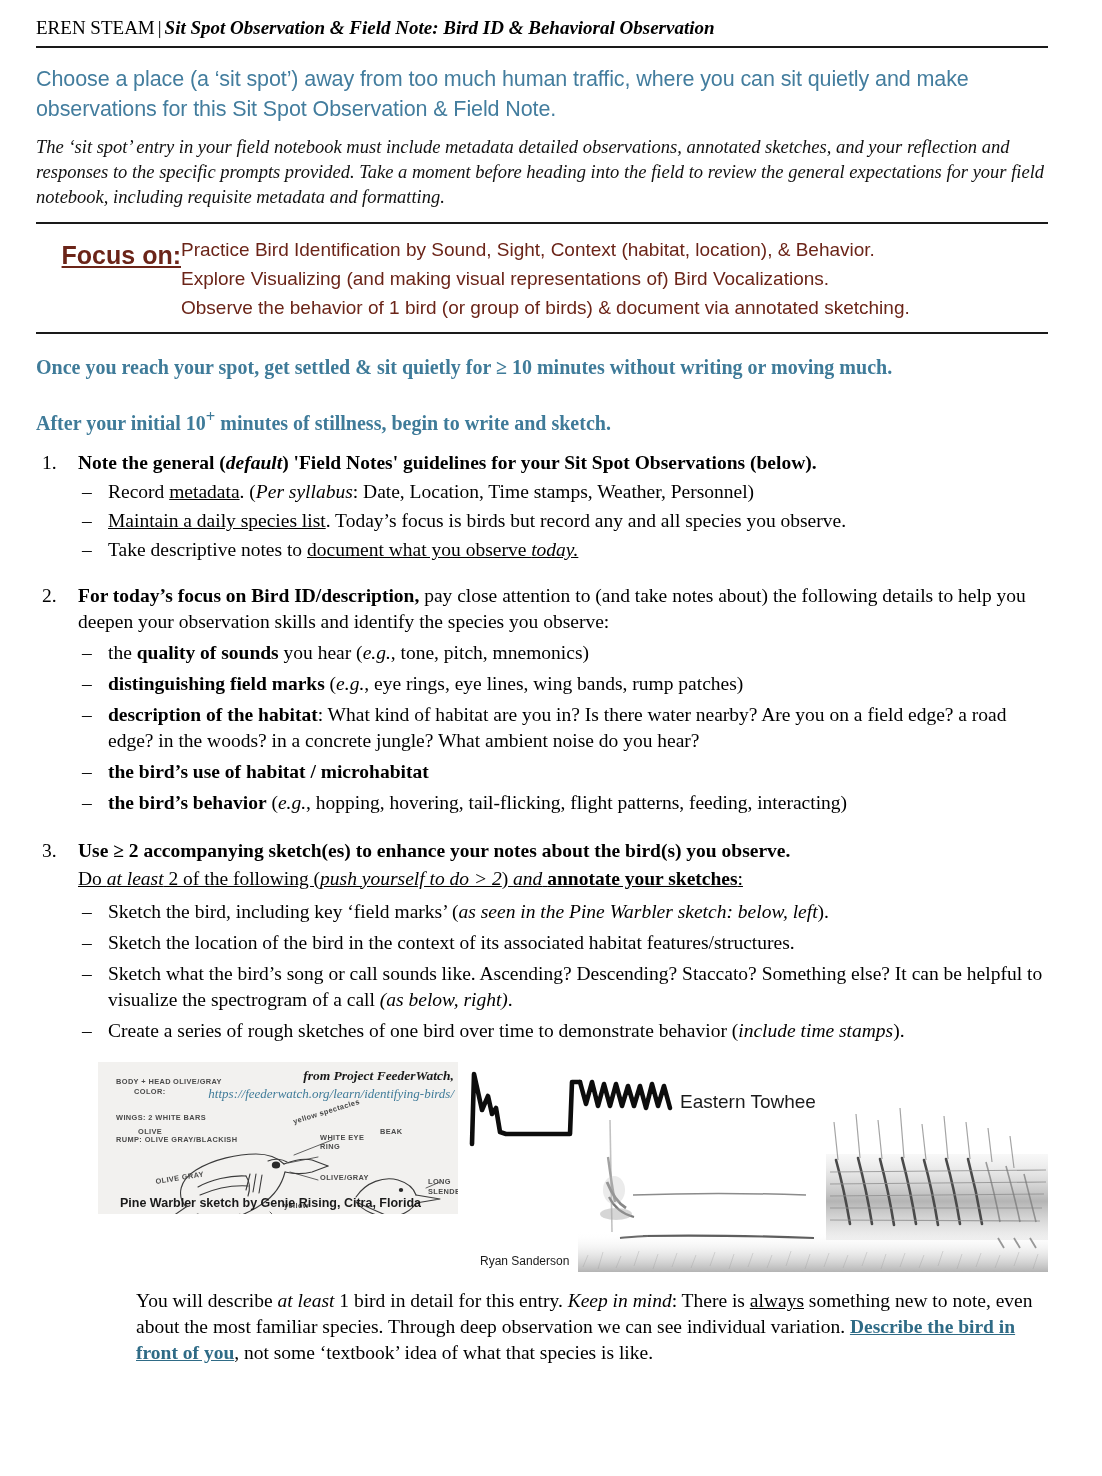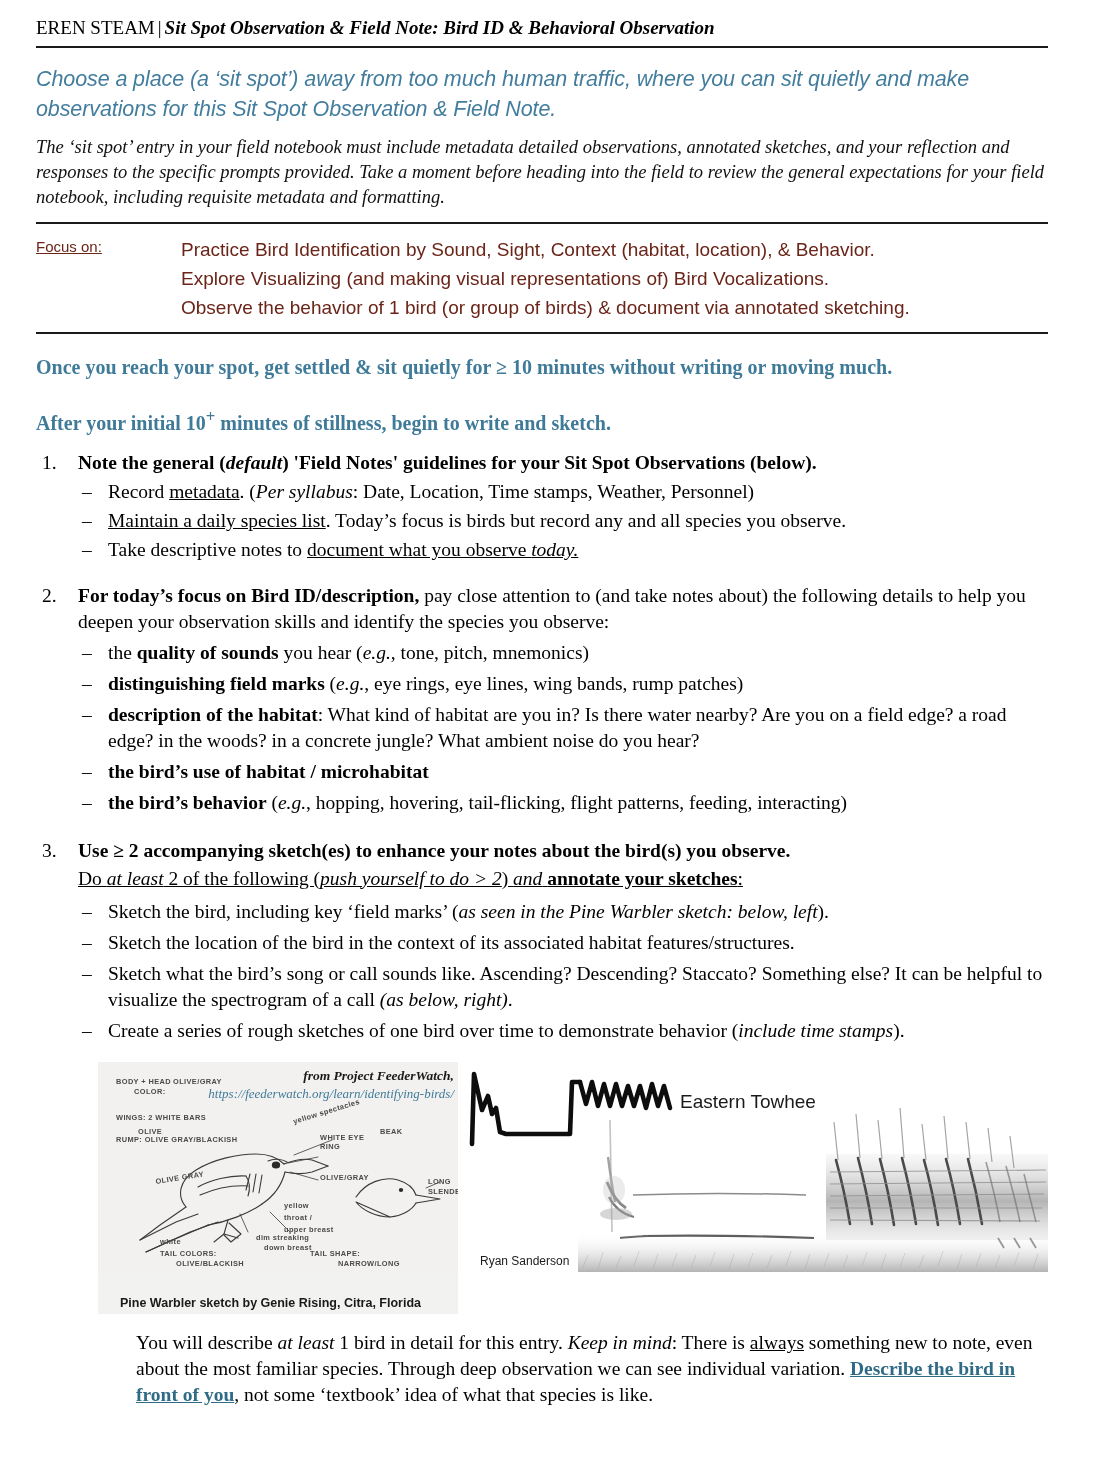--- a/index.html
+++ b/index.html
@@ -47,46 +47,46 @@
   }
 
   
   .intro-blue {
     color: #437d9e;
     font-family: "Liberation Sans", sans-serif;
     font-size: 21.5px;
     line-height: 1.42;
     margin: 16px 0 4px 0;
     letter-spacing: -0.1px;
-    font-style: italic;
   }
   .intro-italic {
     font-family: "Liberation Serif", serif;
     font-style: italic;
     font-size: 18.5px;
     line-height: 1.36;
     margin: 10px 0 0 0;
     color: #111;
   }
 
   
   .focus-wrap {
     display: flex;
     margin-top: 12px;
     margin-bottom: 9px;
   }
   .focus-label {
     color: #6b2418;
     font-family: "Liberation Sans", sans-serif;
-    font-weight: normal;
-    font-size: 15px;
+    font-weight: bold;
+    font-size: 25px;
     text-decoration: underline;
     width: 145px;
     flex: 0 0 145px;
     line-height: 1.52;
+    text-align: right;
   }
   .focus-lines {
     color: #6b2418;
     font-family: "Liberation Sans", sans-serif;
     font-size: 19px;
     line-height: 1.52;
   }
   .focus-lines div { white-space: nowrap; }
 
   
@@ -163,21 +163,21 @@
     width: 950px;
     align-items: stretch;
   }
   .fig {
     position: relative;
     background: #fafafa;
     overflow: hidden;
   }
   .fig-left {
     width: 360px;
-    height: 252px;
+    height: 152px;
     background: #f2f2f0;
   }
   .fig-right {
     width: 590px;
     height: 210px;
     background: #ec4899;
   }
   .fig-caption {
     position: absolute;
     left: 22px;

